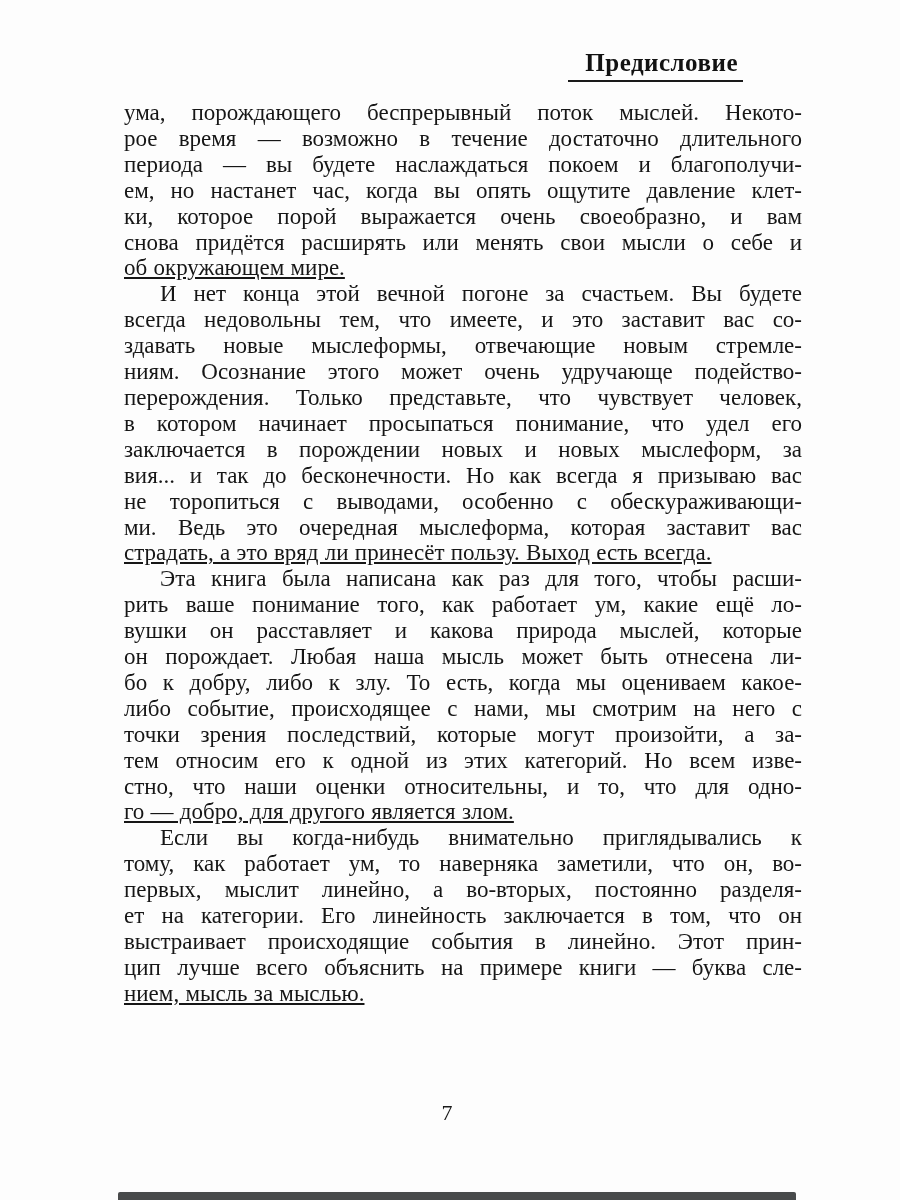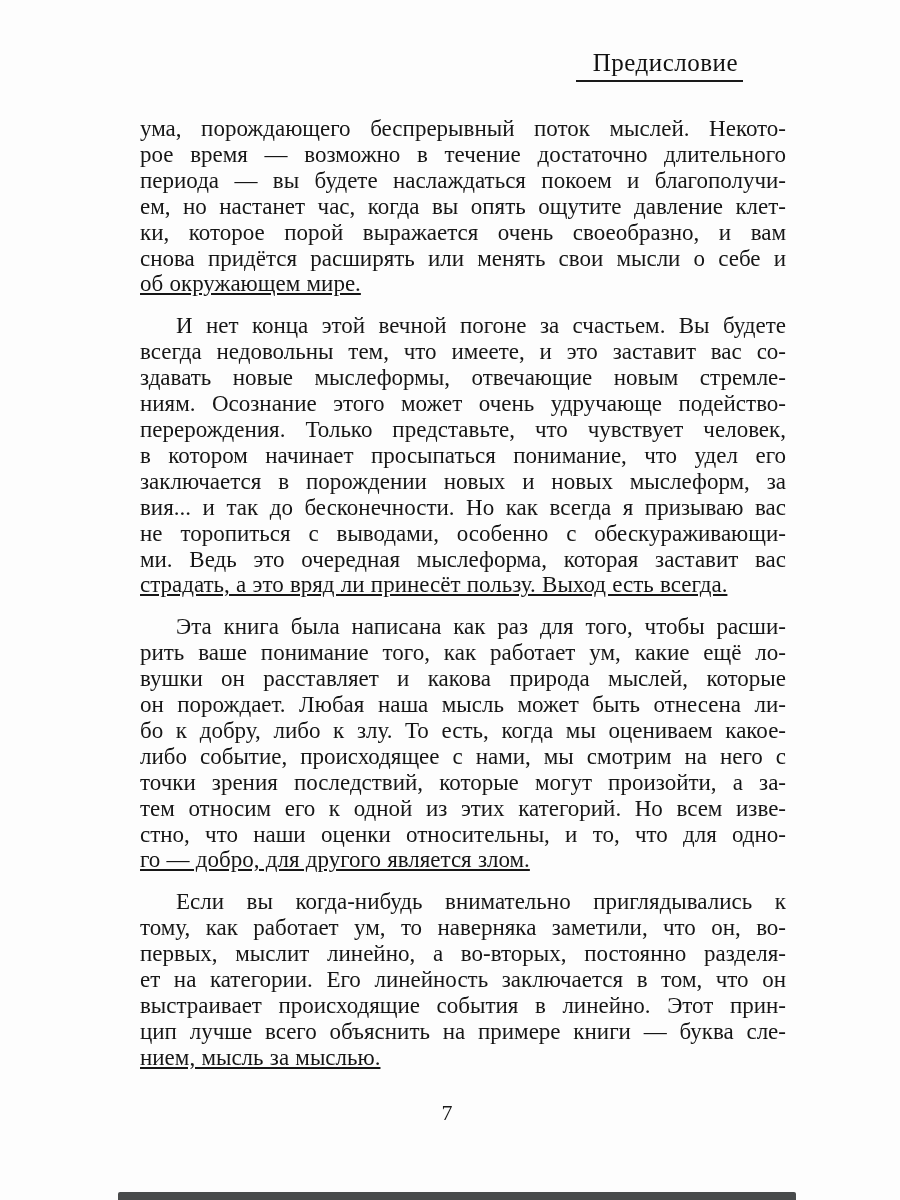--- a/index.html
+++ b/index.html
@@ -11,36 +11,36 @@
     background: #fdfdfd;
     overflow: hidden;
     font-family: "Liberation Serif", "DejaVu Serif", serif;
     color: #161616;
   }
   .running-head {
     position: absolute;
     top: 49px;
     right: 157px;
     font-size: 25px;
-    font-weight: 400;
+    font-weight: 700;
     color: #121212;
     letter-spacing: 0.5px;
     border-bottom: 2px solid #1a1a1a;
     padding: 0 5px 3px 17px;
     text-align: right;
   }
   .text-block {
     position: absolute;
     left: 124px;
     top: 100px;
     width: 678px;
     font-size: 23px;
     line-height: 25.9px;
   }
-  .para { margin: 16px; }
+  .para { margin: 0; }
   .line {
     text-align: justify;
     text-align-last: justify;
     word-spacing: 0.5px;
   }
   .line.last { text-align-last: left; text-decoration: underline; }
   .para.indent .line.first { text-indent: 36px; }
   .page-number {
     position: absolute;
     top: 1100px;

